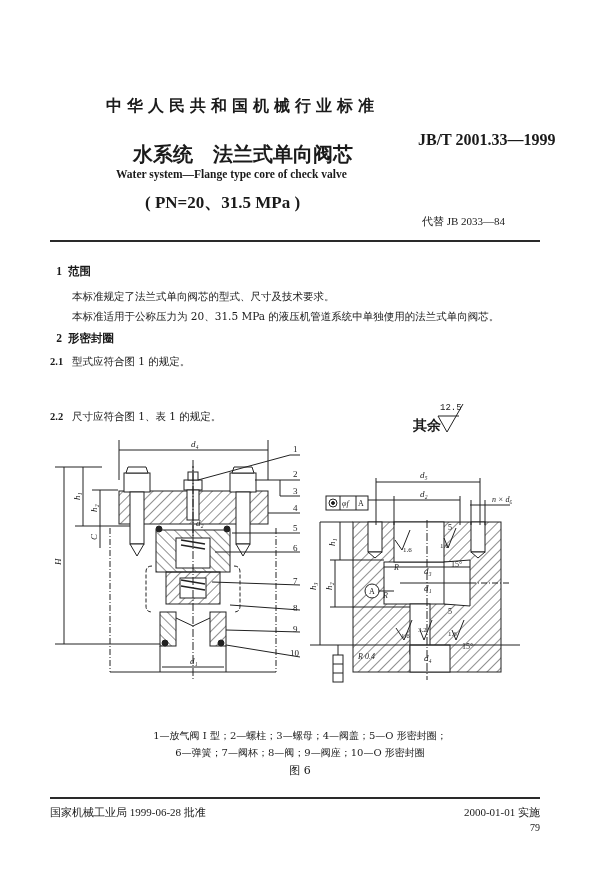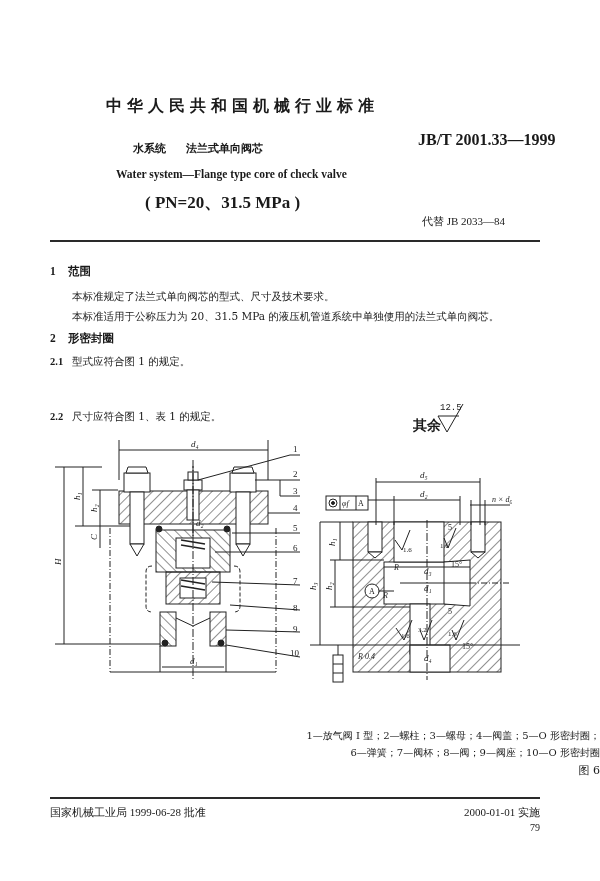--- a/index.html
+++ b/index.html
@@ -1,40 +1,40 @@
 <!DOCTYPE html>
 <html><head>
   <meta charset="utf-8">
   <style>
     * { margin: 0; padding: 0; box-sizing: border-box; }
     html, body { width: 600px; height: 881px; background: #ffffff; overflow: hidden; }
     body { position: relative; font-family: "Liberation Serif", "DejaVu Serif", serif; color: #1a1a1a; }
     .abs { position: absolute; white-space: nowrap; }
     .org { left: 106px; top: 96px; font-family: "DejaVu Sans", sans-serif; font-size: 16px; font-weight: bold; letter-spacing: 5px; text-align: center; }
     .std-no { left: 418px; top: 131px; font-size: 16px; font-weight: bold; }
-    .title-cn { left: 133px; top: 141px; font-family: "DejaVu Sans", sans-serif; font-size: 11px; font-weight: bold; }
+    .title-cn { left: 133px; top: 141px; font-family: "DejaVu Sans", sans-serif; font-size: 20px; font-weight: bold; }
     .title-cn .gap { display: inline-block; width: 20px; }
     .replaces { left: 422px; top: 166px; font-size: 11px; margin-top: 48px; }
     .title-en { left: 116px; top: 168px; font-size: 11.5px; font-weight: bold; }
     .pn { left: 145px; top: 191px; font-size: 17px; font-weight: bold; }
     .rule-top { position: absolute; left: 50px; top: 240px; width: 490px; height: 1.5px; background: #2a2a2a; }
-    .sec { font-family: "DejaVu Sans", sans-serif; font-size: 11.5px; font-weight: bold; }
+    .sec { font-family: "DejaVu Sans", sans-serif; font-size: 11.5px; font-weight: bold; text-align: center; }
     .sec .num { display: inline-block; width: 18px; font-family: "Liberation Serif", serif; }
     .para { font-family: "DejaVu Serif", serif; font-size: 10.5px; }
     .sub .num { display: inline-block; width: 22px; font-family: "Liberation Serif", serif; font-weight: bold; }
     .s1 { left: 50px; top: 264px; }
     .p1 { left: 72px; top: 290px; }
     .p2 { left: 72px; top: 310px; }
     .s2 { left: 50px; top: 331px; }
     .p3 { left: 50px; top: 355px; }
     .p4 { left: 50px; top: 375px; margin-top: 35px; }
     .rough-label { left: 413px; top: 417px; font-family: "DejaVu Sans", sans-serif; font-size: 14px; font-weight: bold; }
     .rough-val { left: 440px; top: 403px; font-family: "Liberation Mono", monospace; font-size: 9px; }
     svg.drawing { position: absolute; left: 0; top: 395px; }
-    .legend { left: 0; width: 600px; text-align: right; font-family: "DejaVu Serif", serif; font-size: 10px; }
+    .legend { left: 0; width: 600px; text-align: center; font-family: "DejaVu Serif", serif; font-size: 10px; }
     .lg1 { top: 729px; }
     .lg2 { top: 746px; }
     .fig { top: 763px; font-size: 11px; }
     .rule-bot { position: absolute; left: 50px; top: 797px; width: 490px; height: 1.5px; background: #2a2a2a; }
     .approve { left: 50px; top: 805px; font-size: 11px; }
     .effective { right: 60px; top: 805px; font-size: 11px; }
     .pageno { right: 60px; top: 822px; font-size: 10px; }
   </style>
 </head>
 <body>

